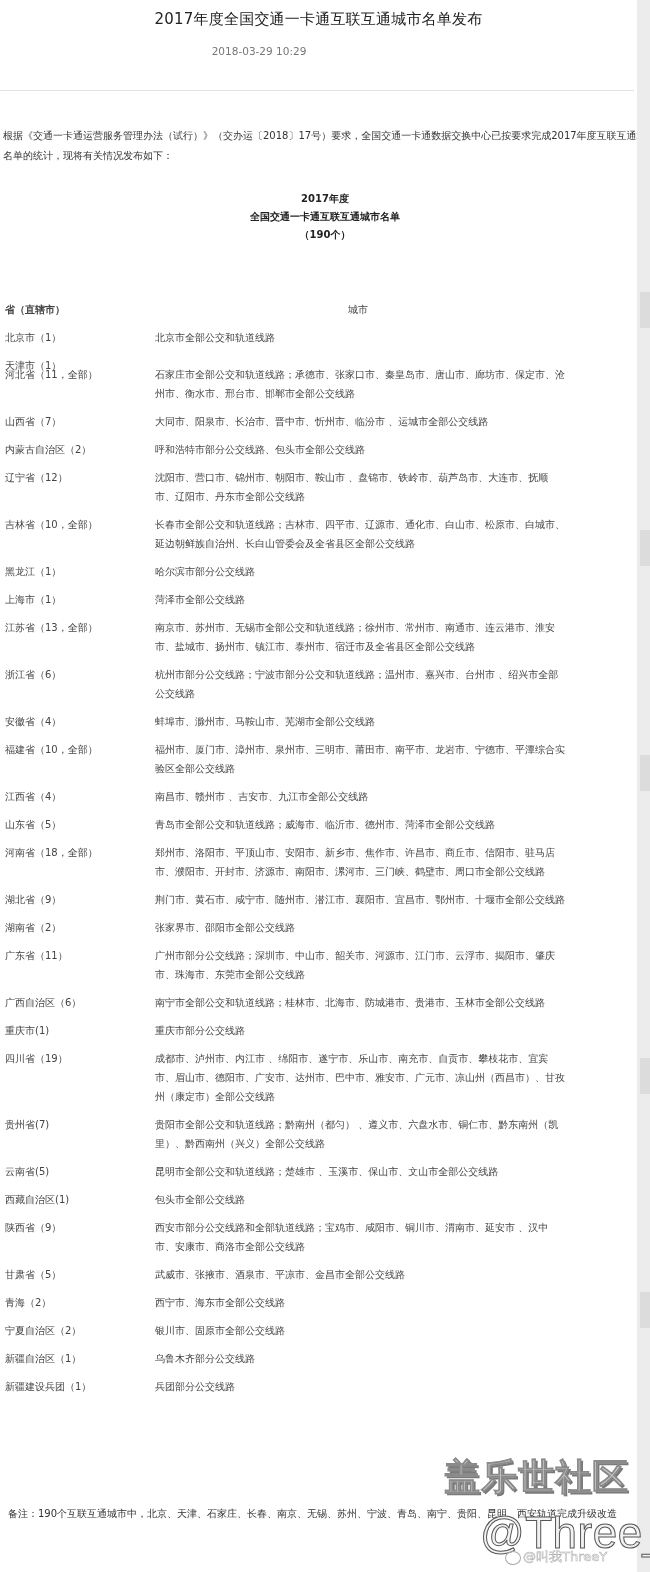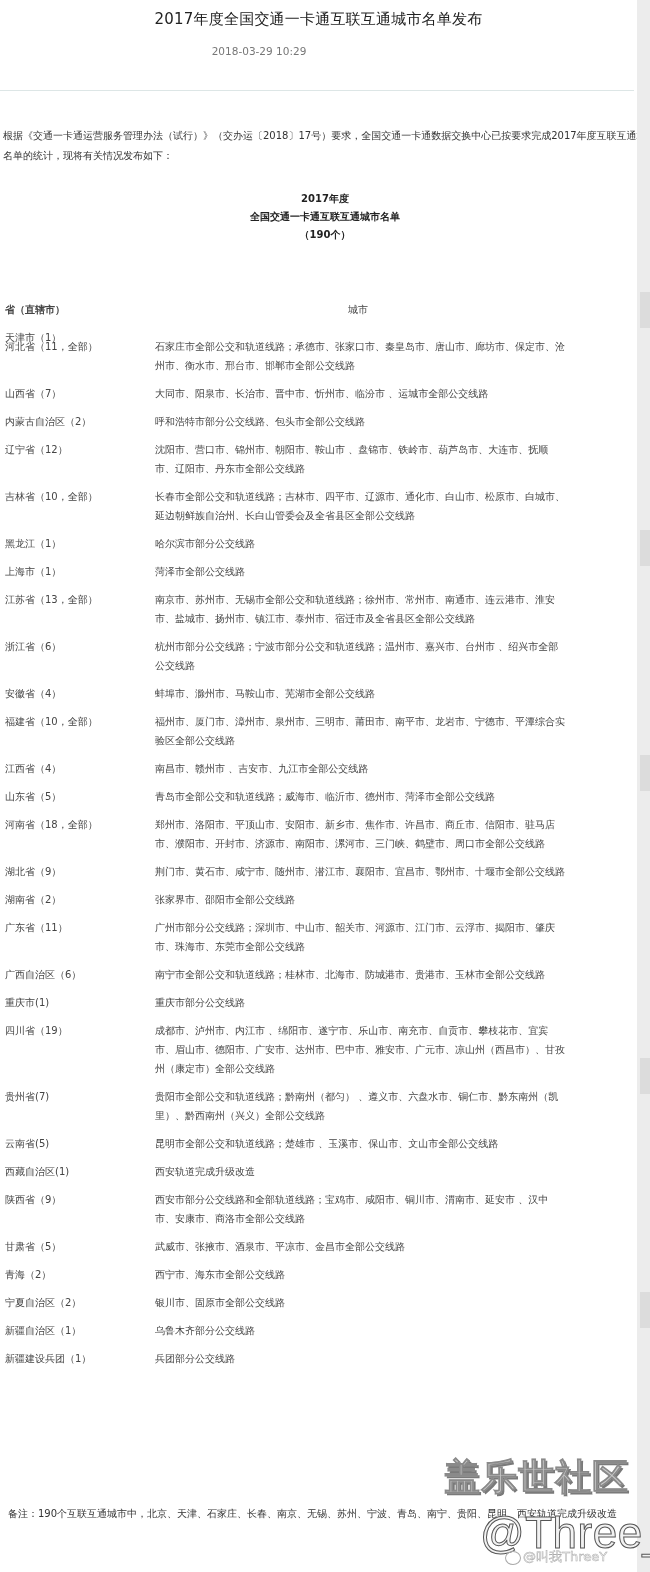--- a/index.html
+++ b/index.html
@@ -197,20 +197,24 @@
     <div>（190个）</div>
   </div>
 
   <div class="table-head">
     <span class="col-prov">省（直辖市）</span>
     <span class="col-city">城市</span>
   </div>
 
   <div class="rows" id="rows">
       <div class="row">
+        <div class="prov">北京市（1）</div>
+        <div class="city">北京市全部公交和轨道线路</div>
+      </div>
+      <div class="row">
         <div class="prov">天津市（1）</div>
       </div>
       <div class="row">
         <div class="prov">河北省（11，全部）</div>
         <div class="city">石家庄市全部公交和轨道线路；承德市、张家口市、秦皇岛市、唐山市、廊坊市、保定市、沧州市、衡水市、邢台市、邯郸市全部公交线路</div>
       </div>
       <div class="row">
         <div class="prov">山西省（7）</div>
         <div class="city">大同市、阳泉市、长治市、晋中市、忻州市、临汾市 、运城市全部公交线路</div>
       </div>
@@ -289,21 +293,21 @@
       <div class="row">
         <div class="prov">贵州省(7)</div>
         <div class="city">贵阳市全部公交和轨道线路；黔南州（都匀） 、遵义市、六盘水市、铜仁市、黔东南州（凯里）、黔西南州（兴义）全部公交线路</div>
       </div>
       <div class="row">
         <div class="prov">云南省(5)</div>
         <div class="city">昆明市全部公交和轨道线路；楚雄市 、玉溪市、保山市、文山市全部公交线路</div>
       </div>
       <div class="row">
         <div class="prov">西藏自治区(1)</div>
-        <div class="city">西安轨道完成升级改造</div>
+        <div class="city">包头市全部公交线路</div>
       </div>
       <div class="row">
         <div class="prov">陕西省（9）</div>
         <div class="city">西安市部分公交线路和全部轨道线路；宝鸡市、咸阳市、铜川市、渭南市、延安市 、汉中市、安康市、商洛市全部公交线路</div>
       </div>
       <div class="row">
         <div class="prov">甘肃省（5）</div>
         <div class="city">武威市、张掖市、酒泉市、平凉市、金昌市全部公交线路</div>
       </div>
       <div class="row">

